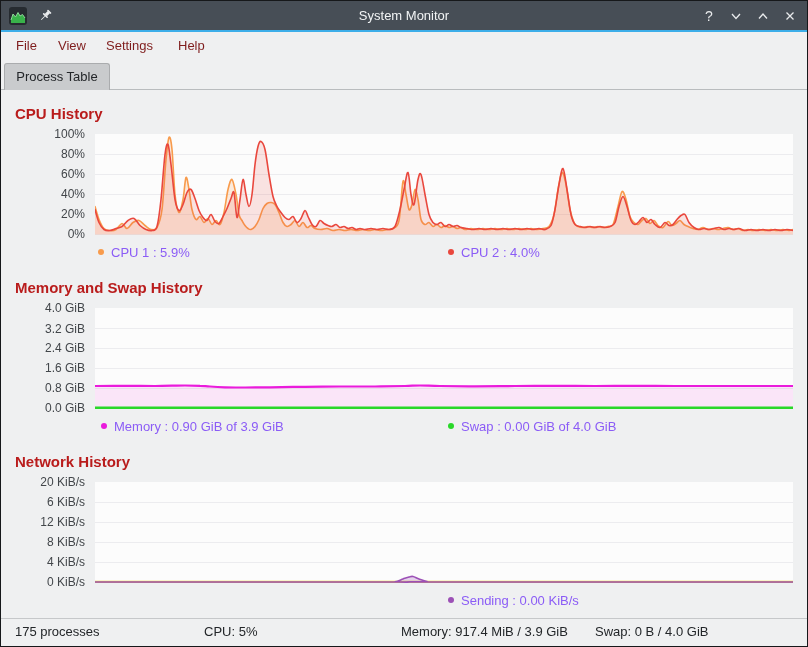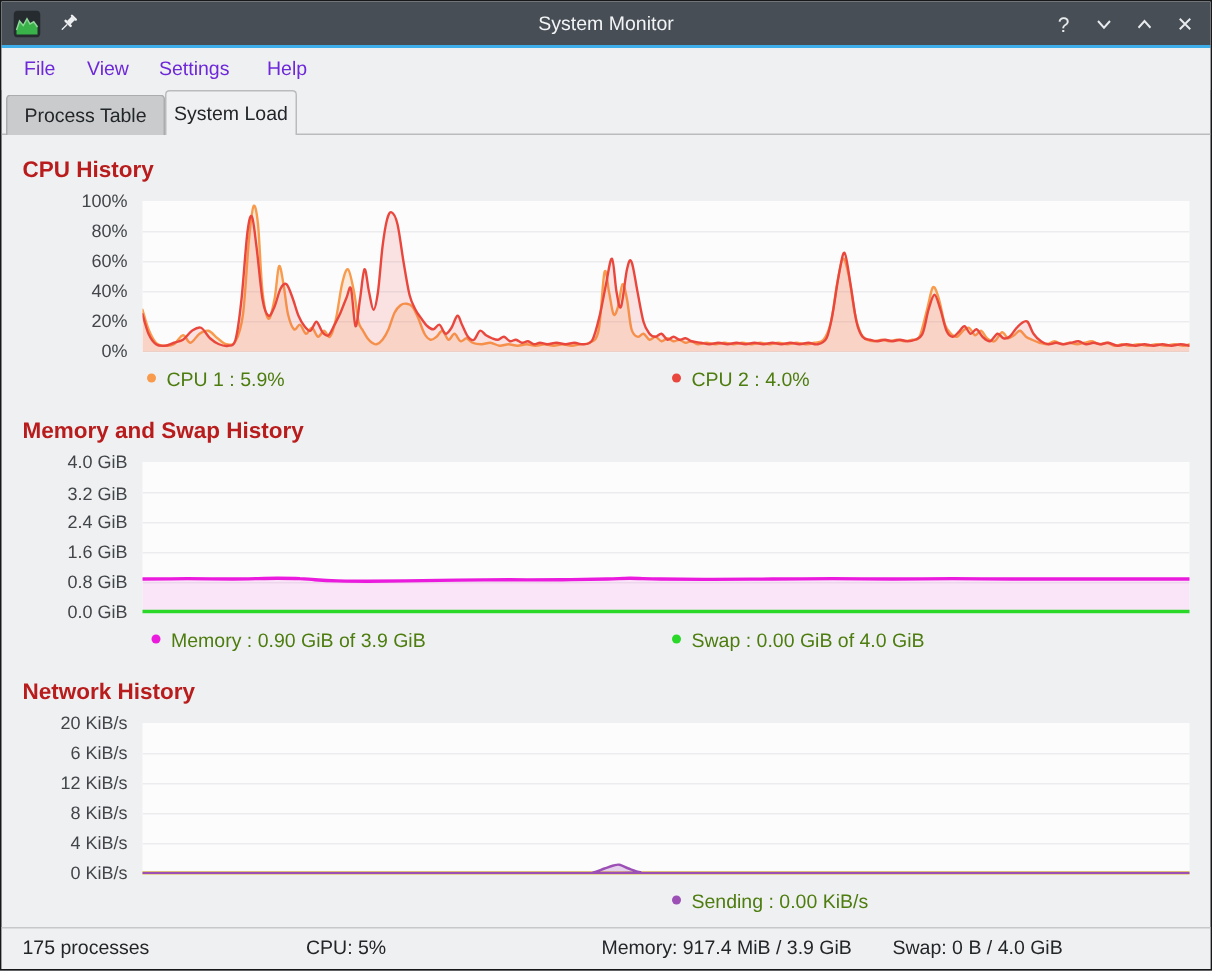--- a/index.html
+++ b/index.html
@@ -8,36 +8,36 @@
   
   .titlebar{position:absolute;left:0;top:0;right:0;height:29px;background:#474e56;display:flex;align-items:center;}
   .tb-icons{display:flex;align-items:center;gap:10px;padding-left:8px;}
   .tb-title{position:absolute;left:0;right:0;text-align:center;color:#f2f4f5;font-size:13px;pointer-events:none;}
   .tb-buttons{position:absolute;right:8px;top:0;height:29px;display:flex;align-items:center;gap:9px;}
   .tb-btn{width:18px;height:18px;display:flex;align-items:center;justify-content:center;color:#e8eaec;
           font-size:14px;line-height:1;cursor:default;}
   .accent{position:absolute;left:0;top:29px;right:0;height:2px;background:#3daee9;}
   
   .menubar{position:absolute;left:0;top:31px;right:0;height:28px;background:#eff0f1;}
-  .menu-item{position:absolute;top:0;height:28px;line-height:28px;font-size:13px;color:#6d28d9;padding:0 4px;}
+  .menu-item{position:absolute;top:0;height:28px;line-height:28px;font-size:13px;color:#7f1d1d;padding:0 4px;}
   
   .tabbar{position:absolute;left:0;top:59px;right:0;height:30px;}
   .tabbar::after{content:"";position:absolute;left:0;right:0;bottom:0;height:1px;background:#b9bcbe;}
   .tab{position:absolute;bottom:0;box-sizing:border-box;font-size:13px;text-align:center;
        border-top-left-radius:3px;border-top-right-radius:3px;z-index:1;}
   .tab.inactive{left:3px;width:106px;height:27px;line-height:26px;background:#c9cbcd;border:1px solid #aaacae;border-bottom:none;}
   .tab.active{left:109px;width:88px;height:30px;line-height:29px;background:#eff0f1;border:1px solid #b9bcbe;border-bottom:none;z-index:2;}
   
   .section{position:absolute;left:0;right:0;}
   .section-title{position:absolute;left:14px;top:0;font-size:15px;font-weight:bold;color:#b91c1c;}
   .plot{position:absolute;left:94px;top:29px;width:698px;height:101px;background:#fcfcfc;}
   .ylabels{position:absolute;left:0;top:29px;width:86px;height:101px;}
   .ylabel{position:absolute;right:2px;width:84px;text-align:right;font-size:12px;color:#42464a;line-height:16px;}
   .legend{position:absolute;left:0;right:0;top:138px;height:18px;}
-  .legend-item{position:absolute;top:0;height:18px;display:flex;align-items:center;gap:7px;font-size:13px;color:#4d7c0f;}
+  .legend-item{position:absolute;top:0;height:18px;display:flex;align-items:center;gap:7px;font-size:13px;color:#8b5cf6;}
   .legend-item .dot{width:6px;height:6px;border-radius:50%;flex:none;}
   
   .statusbar{position:absolute;left:0;right:0;bottom:0;height:27px;border-top:1px solid #c6c8ca;background:#eff0f1;}
   .status-item{position:absolute;top:0;height:26px;line-height:26px;font-size:13px;color:#232629;white-space:nowrap;}
 </style>
 </head>
 <body>
 
 <div class="window">
 
@@ -85,21 +85,20 @@
 
   <div class="menubar">
     <span class="menu-item" style="left:11px">File</span>
     <span class="menu-item" style="left:53px">View</span>
     <span class="menu-item" style="left:101px">Settings</span>
     <span class="menu-item" style="left:173px">Help</span>
   </div>
 
   <div class="tabbar">
     <div class="tab inactive">Process Table</div>
-    <div class="tab active">System Load</div>
   </div>
 
   <div class="section" style="top:104px;height:160px">
     <div class="section-title">CPU History</div>
     <div class="ylabels">
         <div class="ylabel" style="top: -8px;">100%</div>
         <div class="ylabel" style="top: 12px;">80%</div>
         <div class="ylabel" style="top: 32px;">60%</div>
         <div class="ylabel" style="top: 52px;">40%</div>
         <div class="ylabel" style="top: 72px;">20%</div>

